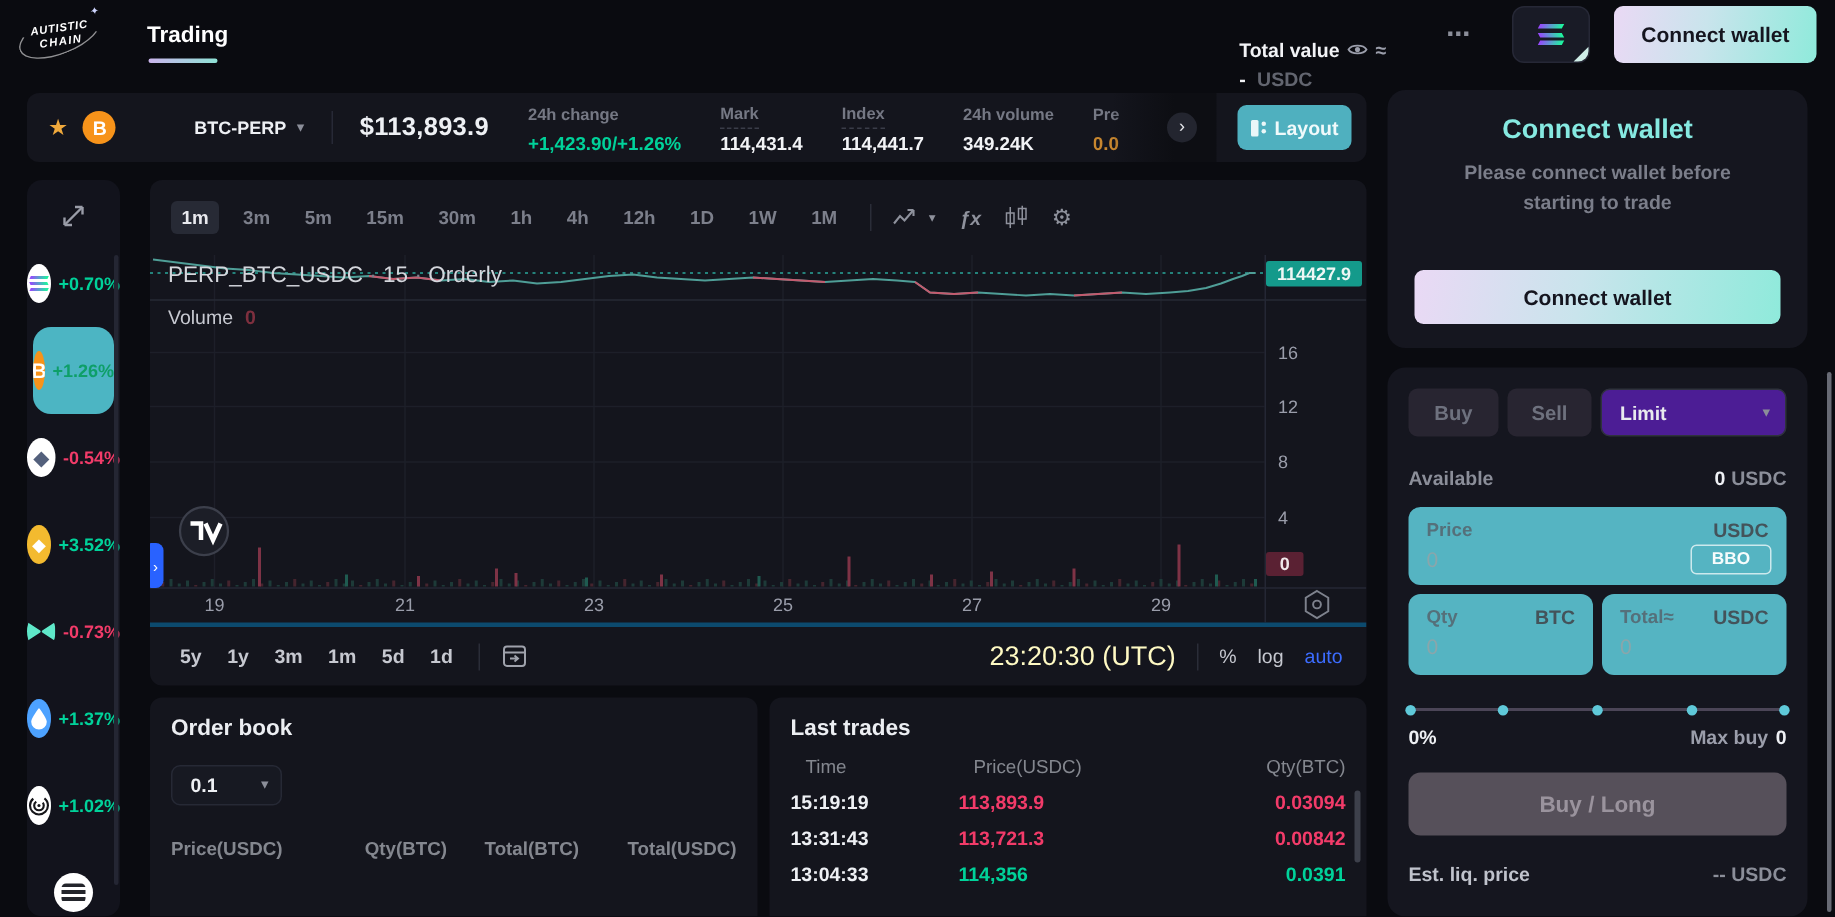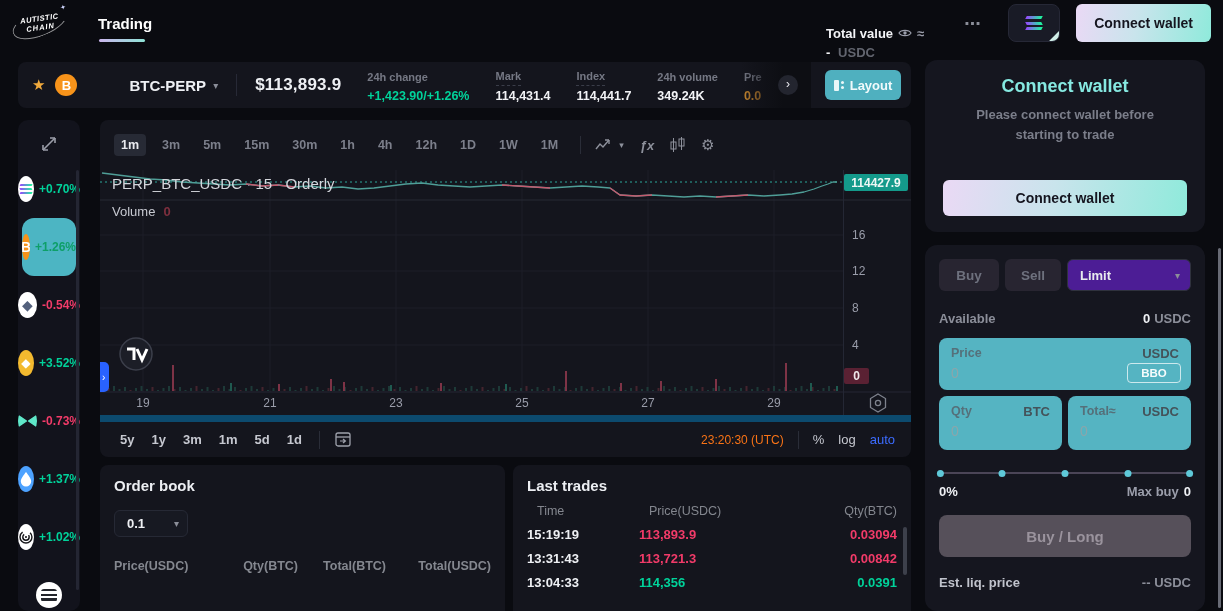--- a/index.html
+++ b/index.html
@@ -29,21 +29,21 @@
   .sol-glyph i { display:block; width:16px; height:3px; background:linear-gradient(90deg,#9945ff,#19fb9b); }
   .sol-glyph i:nth-child(1){ transform:skewX(-28deg); }
   .sol-glyph i:nth-child(2){ transform:skewX(28deg); }
   .sol-glyph i:nth-child(3){ transform:skewX(-28deg); }
   .cw-btn { margin:0 12px 0 16px; height:38px; padding:0 18px; border-radius:6px; border:none; background:linear-gradient(100deg,#ead9f5 0%,#c9e4ec 45%,#8feadb 100%); color:#15151f; font-size:14px; font-weight:700; font-family:inherit; cursor:pointer; }
 
   
   #market-header { position:absolute; left:18px; top:62px; width:893px; height:46px; background:#14151d; border-radius:8px; display:flex; align-items:center; padding:0 10px; overflow:hidden; }
   .star-ic { color:#f0a93c; font-size:15px; margin:0 10px 0 4px; cursor:pointer; }
   .coin-badge { width:22px; height:22px; border-radius:50%; background:#f7931a; color:#fff; font-weight:700; font-size:13px; display:flex; align-items:center; justify-content:center; }
-  .sym { font-size:15px; font-weight:700; margin-left:8px;padding-left:44px; }
+  .sym { font-size:12px; font-weight:700; margin-left:8px;padding-left:44px; }
   .caret { color:#8b8e99; font-size:10px; margin-left:7px; }
   .vdiv { width:1px; height:22px; background:#272936; margin:0 18px; }
   .mkt-price { font-size:17px; font-weight:700; letter-spacing:.2px; }
   #market-stats { display:flex; margin-left:26px; gap:26px; align-items:center; }
   .stat { line-height:1.25; }
   .stat .lb { font-size:11px; color:#757884; font-weight:700; display:inline-block; }
   .stat .lb.dashed { border-bottom:1px dashed #3a3d49; padding-bottom:1px; }
   .stat .vl { font-size:12.5px; font-weight:700; color:#f2f3f6; margin-top:3px; }
   .stat .vl.green { color:var(--green); }
   .stat .vl.orange { color:#c8872f; }
@@ -78,26 +78,26 @@
   .tf { font-size:12.5px; font-weight:700; color:#7c7f8b; padding:4px 7px; border-radius:4px; cursor:pointer; margin-right:9px; }
   .tf.active { background:#272a35; color:#e8e9ee; }
   .tb-sep { width:1px; height:18px; background:#2a2d38; margin:0 14px 0 6px; }
   .ind-ic { color:#8e919c; display:flex; align-items:center; margin-right:16px; cursor:pointer; font-size:13px; font-weight:700; }
   .ind-ic svg { display:block; }
   #chart-area { position:absolute; left:0; top:50px; width:811px; height:245px; }
   #chart-legend { position:absolute; left:12px; top:5px; font-size:15px; color:#d4d6dc; pointer-events:none; }
   #chart-legend .sep { color:#7c7f8b; }
   #vol-legend { position:absolute; left:12px; top:34px; font-size:13px; color:#c7c9d1; pointer-events:none; }
   #vol-legend .vv { color:#7e2f3e; font-weight:700; margin-left:8px; }
-  .tb-bottom { position:absolute; left:0; top:295px; width:811px; height:42px; border-top:7px solid #0c4a6e; display:flex; align-items:center; padding:0 16px 0 20px; }
+  .tb-bottom { position:absolute; left:0; top:295px; width:811px; height:42px; border-top:3px solid #0c4a6e; display:flex; align-items:center; padding:0 16px 0 20px; }
   .rng { font-size:13px; font-weight:700; color:#c6c8d0; margin-right:17px; cursor:pointer; }
   .tb-bottom .vsep { width:1px; height:18px; background:#2a2d38; margin:0 14px 0 0; }
   .cal-ic { color:#9fa2ac; cursor:pointer; display:flex; }
   .tb-bottom .right { margin-left:auto; display:flex; align-items:center; gap:14px; }
-  .clock { font-size:12px; color:#f97316; cursor:pointer; }
+  .clock { font-size:18px; color:#fef9c3; cursor:pointer; }
   .scale-btn { font-size:13px; color:#c6c8d0; cursor:pointer; }
   .scale-btn.blue { color:#3c6cff; }
 
   
   #orderbook { position:absolute; left:100px; top:465px; width:405px; height:146px; background:#14151d; border-radius:8px 8px 0 0; padding:12px 14px; }
   .panel-title { font-size:15px; font-weight:700; color:#eceef2; }
   .tick-dd { margin-top:16px; width:74px; height:27px; background:#171922; border:1px solid #262935; border-radius:6px; display:flex; align-items:center; padding:0 8px 0 12px; cursor:pointer; }
   .tick-dd .tv { font-size:13px; font-weight:700; }
   .tick-dd .caret { margin-left:auto; }
   .ob-head { display:flex; margin-top:22px; font-size:12.5px; font-weight:700; color:#84878f; }

